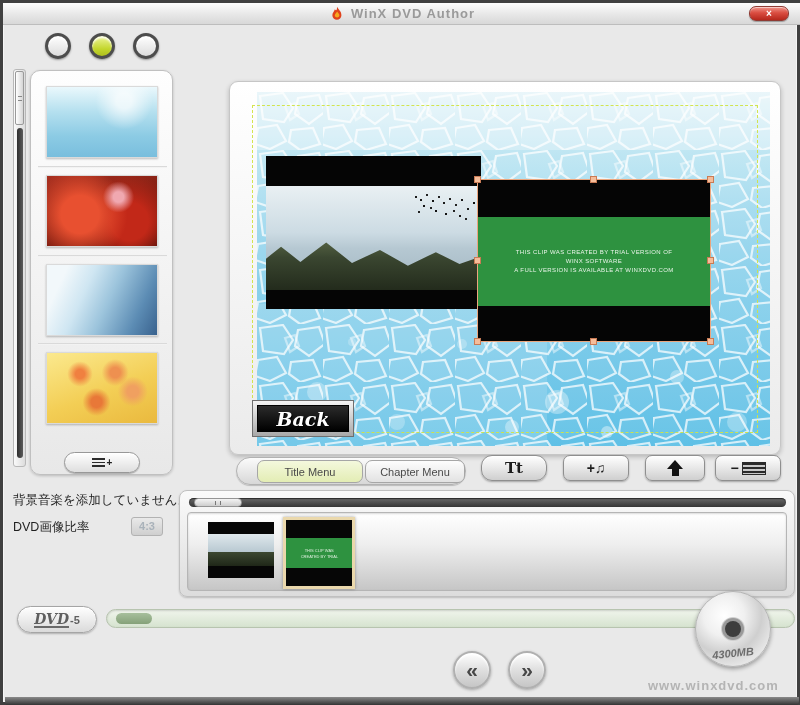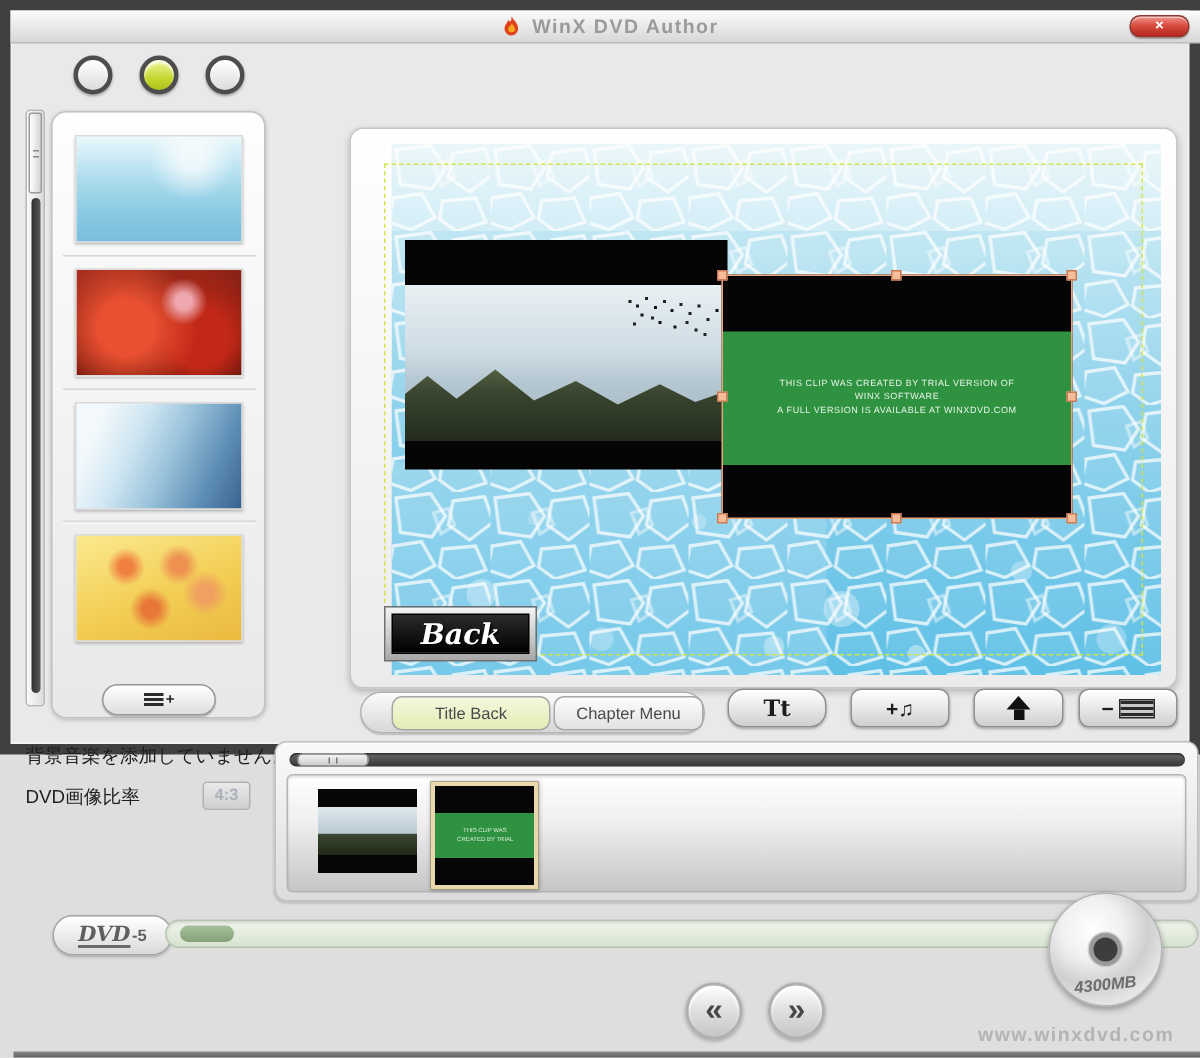--- a/index.html
+++ b/index.html
@@ -1,19 +1,19 @@
 <!DOCTYPE html>
 <html><head>
 <meta charset="utf-8">
 <style>
   * { margin:0; padding:0; box-sizing:border-box; }
   html,body { width:800px; height:705px; overflow:hidden; background:#dedede; }
   body { font-family:"Liberation Sans", sans-serif; }
-  #app { position:relative; width:800px; height:503px; background:#e9e9e9;
-         border:7px solid #404040; box-shadow:inset 0 0 0 1px #f5f5f5; }
+  #app { position:relative; width:800px; height:705px; background:#e9e9e9;
+         border:3px solid #404040; box-shadow:inset 0 0 0 1px #f5f5f5; }
 
   
   .titlebar { position:absolute; left:0; top:0; width:798px; height:22px;
     background:linear-gradient(#fdfdfd,#e7e7e7 55%,#d8d8d8);
     border-bottom:1px solid #bdbdbd;
     display:flex; align-items:center; justify-content:center; gap:6px; }
   .app-title { color:#9a9a9a; font-size:13px; font-weight:bold; letter-spacing:1px; }
   .flame { width:16px; height:16px; }
   .close-btn { position:absolute; right:12px; top:3px; width:40px; height:15px;
     border-radius:7px; border:1px solid #8e3a33;
@@ -163,21 +163,21 @@
   .sclip1 .mini-scene { position:absolute; left:0; top:12px; width:100%; height:32px;
     background:linear-gradient(180deg,#dfe8ec,#b9c9d2 55%,#3c4832 56%,#1f2718); }
   .sclip2 { position:absolute; left:95px; top:4px; width:72px; height:72px; background:#060606;
     border:3px solid #ead8ac; box-shadow:0 0 3px rgba(0,0,0,.35); cursor:pointer; }
   .sclip2 .mini-green { position:absolute; left:0; top:18px; width:100%; height:30px; background:#2e9240;
     display:flex; flex-direction:column; align-items:center; justify-content:center; }
   .sclip2 .mini-green span { color:#ddeedd; font-size:5px; line-height:6px; transform:scale(.8);
     white-space:nowrap; }
 
   
-  .dvd5 { position:absolute; left:28px; top:603px; width:80px; height:27px; border-radius:14px;
+  .dvd5 { position:absolute; left:14px; top:603px; width:80px; height:27px; border-radius:14px;
     background:linear-gradient(#ffffff,#dadada); border:1px solid #a5a5a5;
     box-shadow:0 1px 2px rgba(0,0,0,.25), inset 0 1px 0 #fff;
     display:flex; align-items:center; justify-content:center; gap:1px; cursor:pointer; }
   .dvd5-main { font:italic bold 14px "DejaVu Serif", serif; color:#5f5f5f;
     border-bottom:2px solid #6a6a6a; line-height:14px; }
   .dvd5-suffix { font-size:11px; font-weight:bold; color:#5f5f5f; }
 
   .capbar { position:absolute; left:103px; top:606px; width:689px; height:19px; border-radius:10px;
     background:linear-gradient(#f0f5ec,#d6e3cf); border:1px solid #b7c4af;
     box-shadow:inset 0 1px 2px rgba(0,0,0,.15); }
@@ -310,21 +310,21 @@
       </div>
 
       
       <div class="back-btn">
         <div class="back-inner">Back</div>
       </div>
     </div>
   </div>
 
   <div class="tabbar">
-    <div class="tab active">Title Back</div>
+    <div class="tab active">Title Menu</div>
     <div class="tab idle">Chapter Menu</div>
   </div>
 
   <div class="tbtn" id="btn-text">
     <span>Tt</span>
   </div>
   <div class="tbtn" id="btn-music">
     <span>+♫</span>
   </div>
   <div class="tbtn" id="btn-up">

